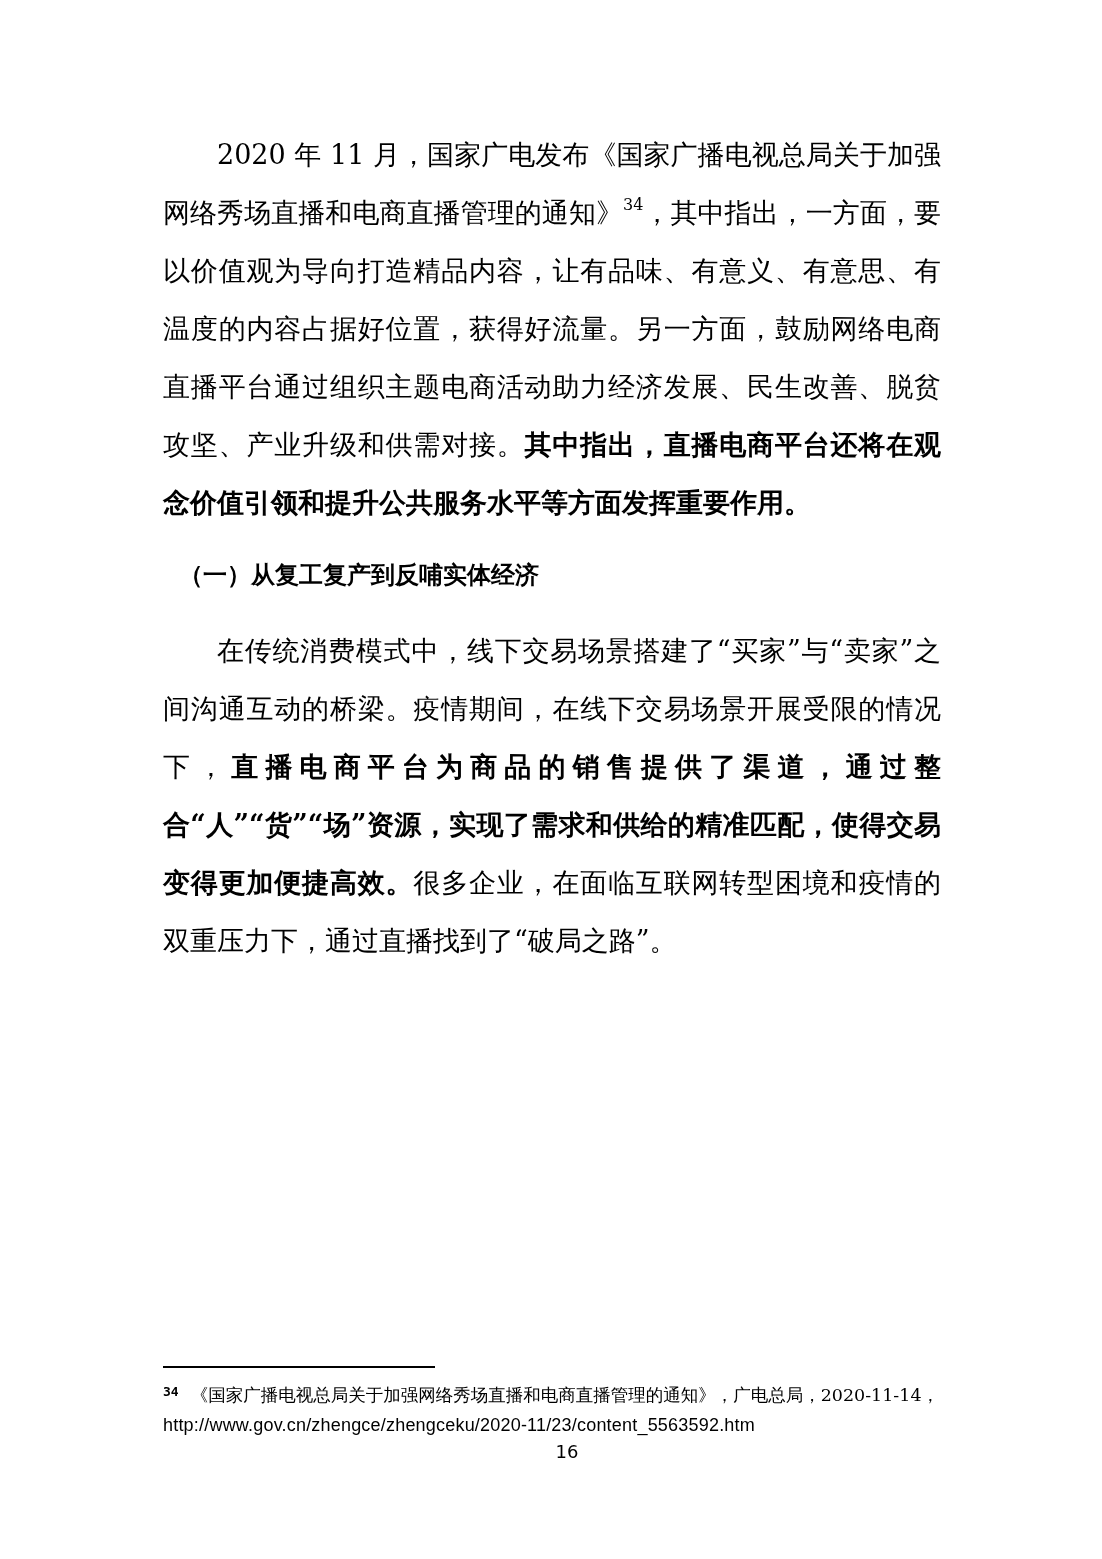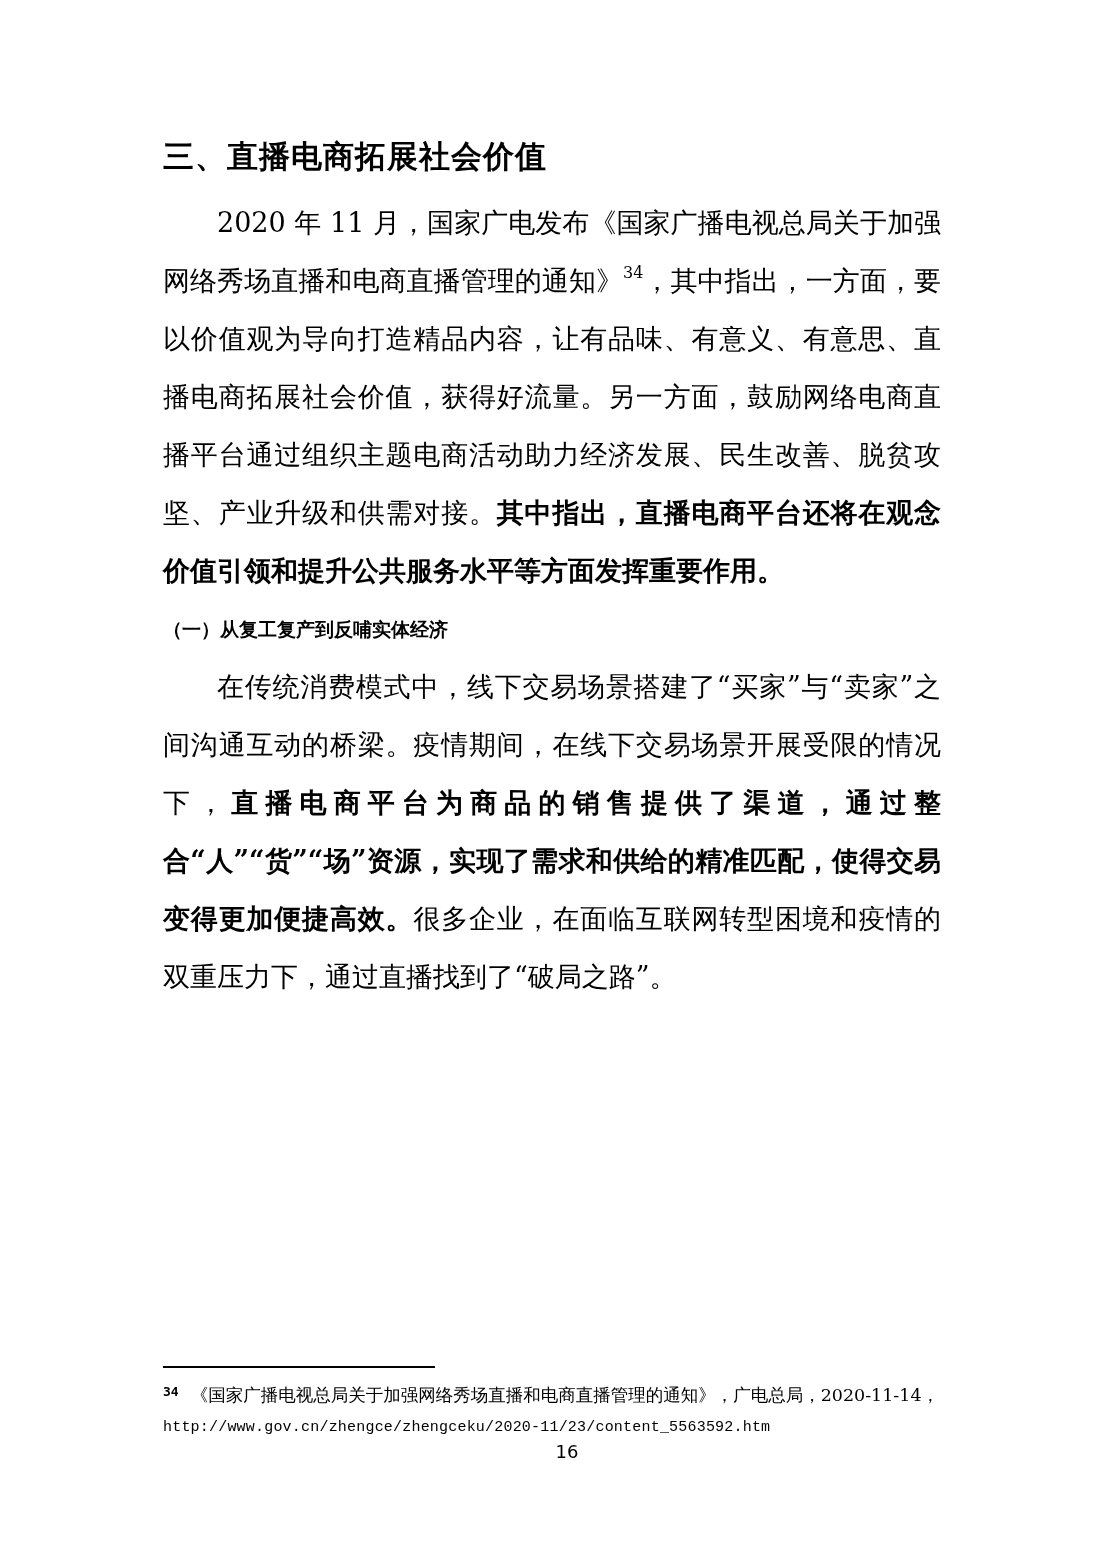--- a/index.html
+++ b/index.html
@@ -23,24 +23,25 @@
     width: 778px;
   }
   h1.sec-heading {
     font-size: 31px;
     font-weight: 700;
     line-height: 60px;
     margin: 0 0 8px 0;
     letter-spacing: 1px;
   }
   h2.sub-heading {
-    font-size: 19px;
+    font-size: 24px;
     font-weight: 700;
     line-height: 58px;
-    margin: 0;
+    margin: 16px;
+    font-family: Liberation Mono, monospace;
   }
   p.body-para {
     font-size: 27px;
     line-height: 58px;
     margin: 0;
     text-align: justify;
     text-indent: 2em;
   }
   p.body-para .b {
     font-weight: 700;
@@ -69,44 +70,43 @@
     text-align: left;
   }
   .fn-marker {
     font-weight: 700;
     font-size: 13px;
     vertical-align: 5px;
     margin-right: 12px;
     font-family: "DejaVu Sans Mono", "Liberation Mono", monospace;
   }
   .fn-url {
-    font-family: Liberation Mono, monospace;
-    font-size: 15px;
+    font-family: Liberation Sans, sans-serif;
+    font-size: 18px;
     letter-spacing: 0.2px;
   }
   .page-number {
     position: absolute;
     top: 1441px;
     left: 16px;
     width: 100%;
     text-align: center;
     font-size: 18px;
     font-family: "DejaVu Sans", "Liberation Sans", sans-serif;
   }
 </style>
 </head>
 <body>
 
 <div class="page">
 
   <div class="content">
 
-    <h1 class="sec-heading">三、直播电商拓展社会价值</h1>
 
-    <p class="body-para"><span>2020 年 11 月，国家广电发布《国家广播电视总局关于加强网络秀场直播和电商直播管理的通知》</span><sup class="fn-ref">34</sup><span>，其中指出，一方面，要以价值观为导向打造精品内容，让有品味、有意义、有意思、直播电商拓展社会价值，获得好流量。另一方面，鼓励网络电商直播平台通过组织主题电商活动助力经济发展、民生改善、脱贫攻坚、产业升级和供需对接。</span><span class="b">其中指出，直播电商平台还将在观念价值引领和提升公共服务水平等方面发挥重要作用。</span></p>
+    <p class="body-para"><span>2020 年 11 月，国家广电发布《国家广播电视总局关于加强网络秀场直播和电商直播管理的通知》</span><sup class="fn-ref">34</sup><span>，其中指出，一方面，要以价值观为导向打造精品内容，让有品味、有意义、有意思、有温度的内容占据好位置，获得好流量。另一方面，鼓励网络电商直播平台通过组织主题电商活动助力经济发展、民生改善、脱贫攻坚、产业升级和供需对接。</span><span class="b">其中指出，直播电商平台还将在观念价值引领和提升公共服务水平等方面发挥重要作用。</span></p>
 
 
     <h2 class="sub-heading">（一）从复工复产到反哺实体经济</h2>
 
     <p class="body-para"><span>在传统消费模式中，线下交易场景搭建了“买家”与“卖家”之间沟通互动的桥梁。疫情期间，在线下交易场景开展受限的情况下，</span><span class="b">直播电商平台为商品的销售提供了渠道，通过整合“人”“货”“场”资源，实现了需求和供给的精准匹配，使得交易变得更加便捷高效。</span><span>很多企业，在面临互联网转型困境和疫情的双重压力下，通过直播找到了“破局之路”。</span></p>
 
   </div>
 
   <div class="footnote-area">
     <div class="footnote-rule"></div>

